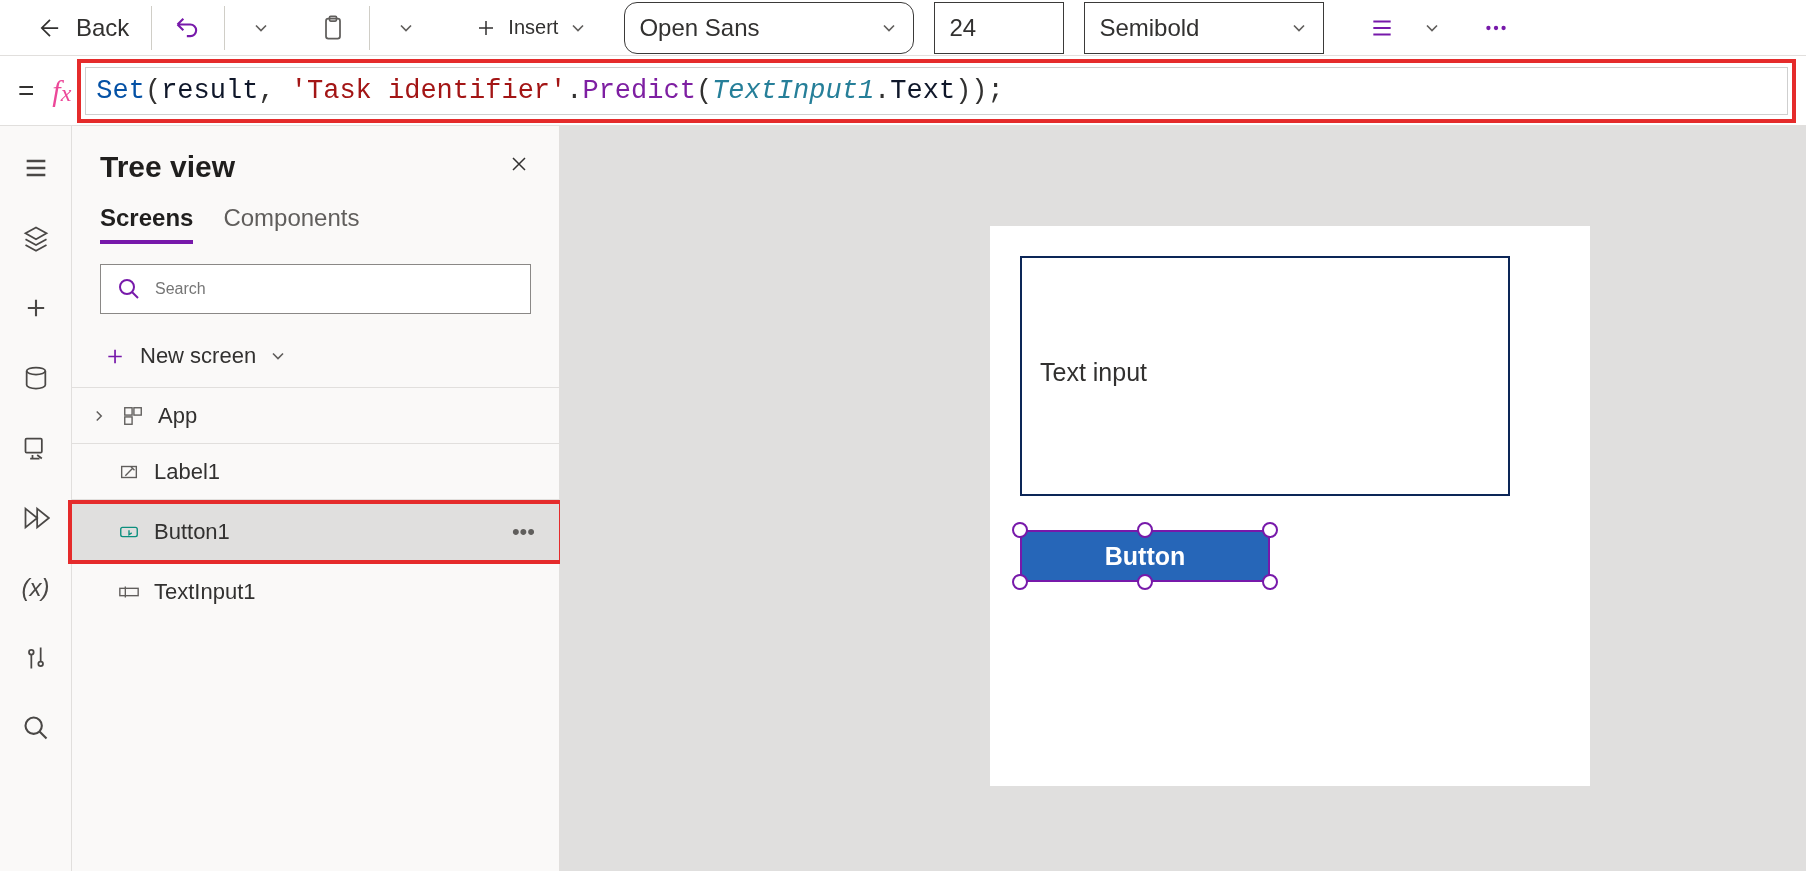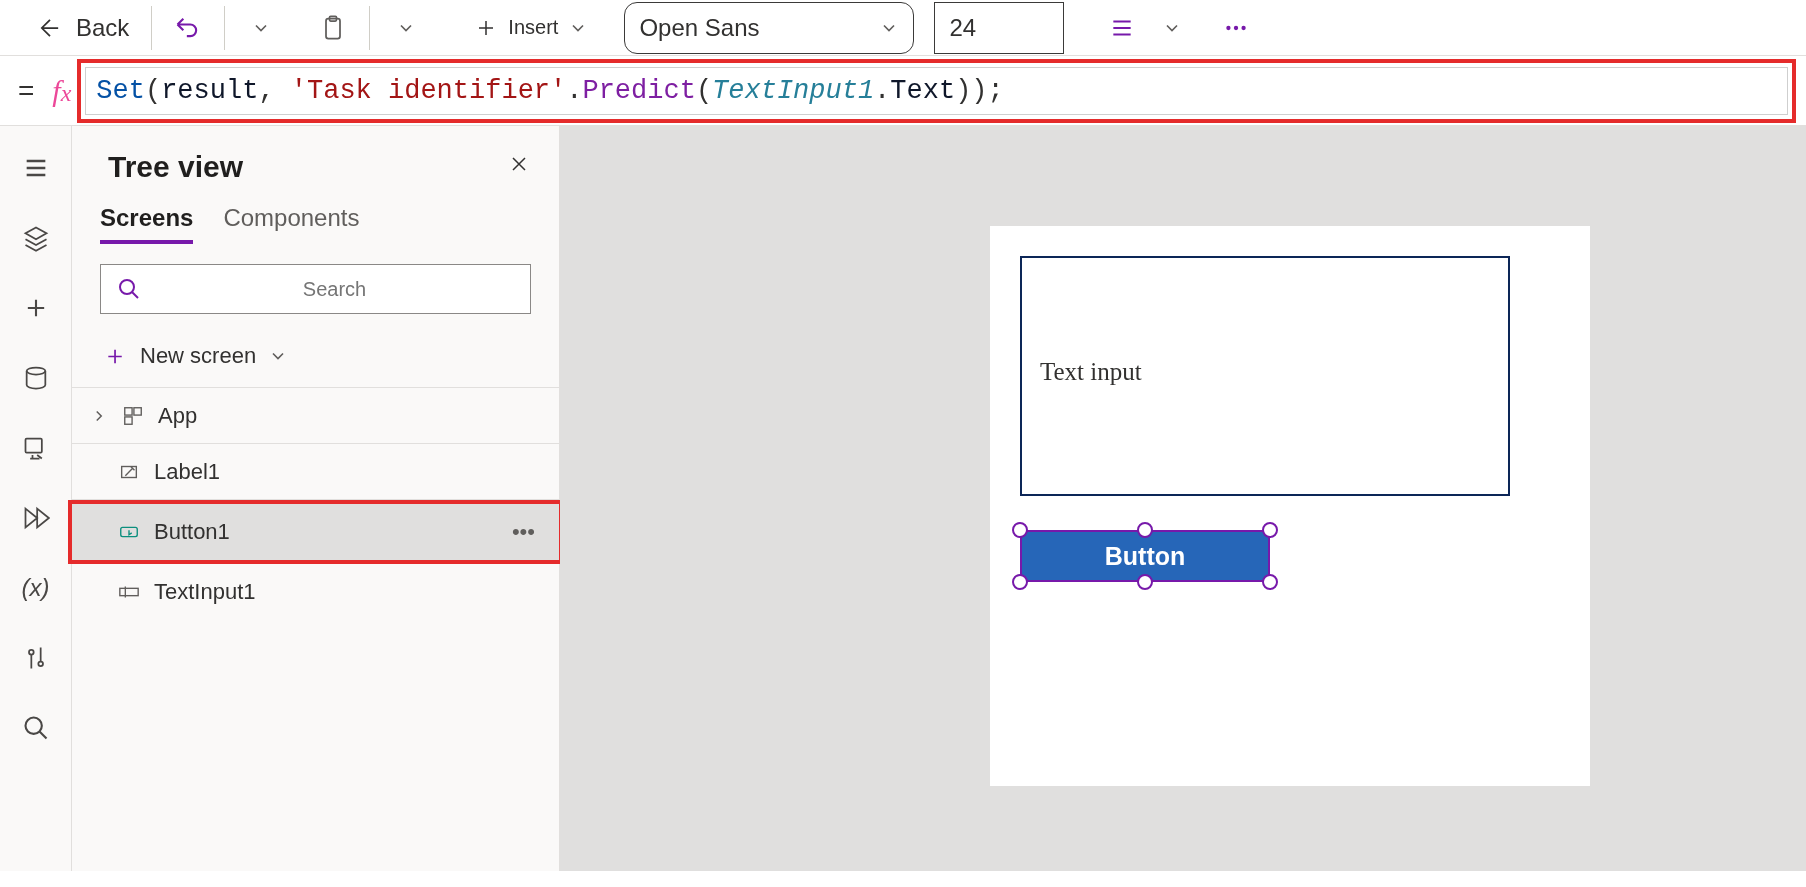--- a/index.html
+++ b/index.html
@@ -33,43 +33,43 @@
   .t-prop { color: #267f99; font-style: italic; }
 
   
   .main { display: flex; height: calc(100% - 142px); }
   .rail { width: 72px; background: #faf9f8; border-right: 1px solid #e1dfdd; display: flex; flex-direction: column; align-items: center; gap: 30px; padding-top: 22px; }
   .rail-item { width: 40px; height: 40px; display: flex; align-items: center; justify-content: center; cursor: pointer; color: #4a4846; }
 
   
   .tree-panel { width: 488px; background: #faf9f8; border-right: 1px solid #e1dfdd; display: flex; flex-direction: column; position: relative; }
   .tree-header { display: flex; align-items: center; justify-content: space-between; padding: 24px 28px 12px 28px; }
-  .tree-title { font-size: 30px; font-weight: 600; color: #201f1e; margin-left: 8px; }
+  .tree-title { font-size: 30px; font-weight: 600; color: #201f1e; }
   .tree-close { font-size: 28px; color: #201f1e; cursor: pointer; }
   .tree-tabs { display: flex; gap: 30px; padding: 8px 28px 0 28px; font-size: 24px; color: #605e5c; }
   .tree-tab { padding-bottom: 8px; cursor: pointer; }
   .tree-tab.active { color: #201f1e; font-weight: 600; border-bottom: 4px solid #7719aa; }
   .tree-search { margin: 20px 28px 10px 28px; height: 50px; border: 1px solid #8a8886; background: #fff; display: flex; align-items: center; padding: 0 16px; gap: 14px; }
-  .tree-search input { border: none; outline: none; font-size: 20px; flex: 1; background: transparent; text-align: center; }
+  .tree-search input { border: none; outline: none; font-size: 16px; flex: 1; background: transparent; }
   .new-screen { display: flex; align-items: center; gap: 12px; padding: 14px 30px; font-size: 22px; color: #323130; cursor: pointer; }
   .plus-purple { color: #7719aa; font-size: 26px; }
 
   .tree-list { border-top: 1px solid #e1dfdd; }
   .tree-item { display: flex; align-items: center; gap: 12px; height: 56px; border-bottom: 1px solid #e1dfdd; font-size: 22px; color: #323130; cursor: pointer; padding-left: 18px; }
   .tree-item.nested { padding-left: 44px; }
   .tree-item.red { border-bottom: none; }
   .tree-red-wrap { border: 4px solid #e52b2b; margin: 0 -4px; }
   .tree-item.selected { background: #e0dfde; }
   .tree-item .dots { margin-left: auto; margin-right: 24px; color: #605e5c; font-size: 22px; }
   .tree-icon { width: 26px; height: 26px; display: flex; align-items: center; justify-content: center; color: #605e5c; flex-shrink: 0; }
 
   
   .canvas { flex: 1; background: #e0dfde; position: relative; }
   .app-canvas { position: absolute; left: 430px; top: 100px; width: 600px; height: 560px; background: #fff; }
-  .text-input { position: absolute; left: 30px; top: 30px; width: 490px; height: 240px; border: 2px solid #0c2657; background: #fff; padding: 100px 18px 0 18px; font-size: 25px; color: #323130; font-family: Liberation Serif, serif; }
+  .text-input { position: absolute; left: 30px; top: 30px; width: 490px; height: 240px; border: 2px solid #0c2657; background: #fff; padding: 100px 18px 0 18px; font-size: 25px; color: #323130; }
   .btn-wrap { position: absolute; left: 30px; top: 304px; width: 250px; height: 52px; }
   .canvas-btn { width: 100%; height: 100%; background: #2666b8; color: #fff; font-size: 25px; font-weight: 600; display: flex; align-items: center; justify-content: center; border: 2px solid #7719aa; cursor: pointer; }
   .handle { position: absolute; width: 16px; height: 16px; border-radius: 50%; background: #fff; border: 2px solid #7719aa; }
   .h-tl { top: -8px; left: -8px; } .h-tc { top: -8px; left: calc(50% - 8px); } .h-tr { top: -8px; right: -8px; }
   .h-bl { bottom: -8px; left: -8px; } .h-bc { bottom: -8px; left: calc(50% - 8px); } .h-br { bottom: -8px; right: -8px; }
 </style>
 </head>
 <body>
 
 <div class="topbar">
@@ -116,20 +116,26 @@
   </div>
 
   <div class="dropdown-box font-box">
     <span>Open Sans</span>
     <svg class="chev" width="20" height="20" viewBox="0 0 24 24" fill="none" stroke="#605e5c" stroke-width="2">
         <path d="M6 9l6 6 6-6"></path>
       </svg>
   </div>
   <div class="dropdown-box size-box">
     <span>24</span>
+  </div>
+  <div class="dropdown-box weight-box">
+    <span>Semibold</span>
+    <svg class="chev" width="20" height="20" viewBox="0 0 24 24" fill="none" stroke="#605e5c" stroke-width="2">
+        <path d="M6 9l6 6 6-6"></path>
+      </svg>
   </div>
 
   <div style="margin-left:30px; display:flex; align-items:center; gap:6px;">
     <div class="icon-btn">
       <svg width="26" height="26" viewBox="0 0 24 24" fill="none" stroke="#7719aa" stroke-width="2">
           <path d="M4 6h16M4 12h16M4 18h16"></path>
         </svg>
     </div>
     <div class="icon-btn">
       <svg width="20" height="20" viewBox="0 0 24 24" fill="none" stroke="#605e5c" stroke-width="2">

